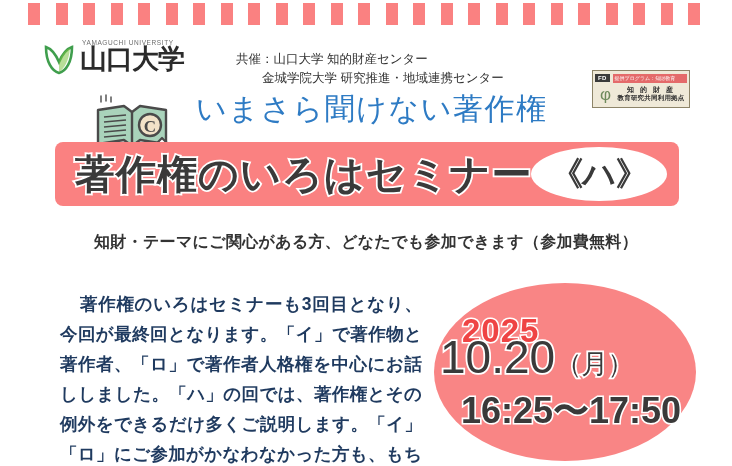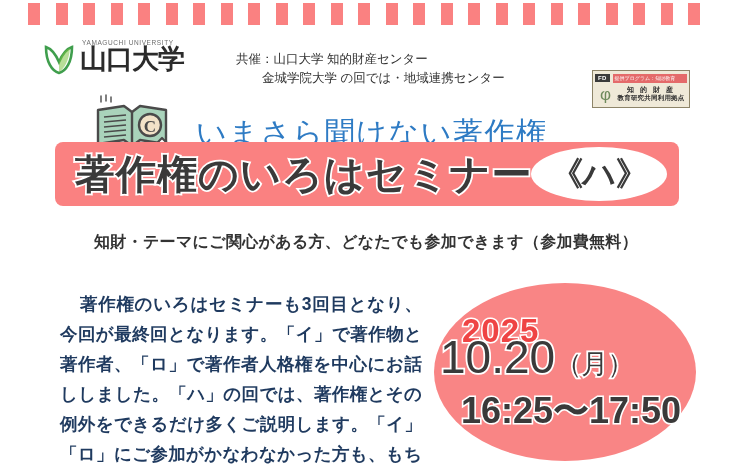--- a/index.html
+++ b/index.html
@@ -166,21 +166,20 @@
   
   .subtitle {
     position: absolute;
     left: 196px;
     top: 92px;
     font-size: 30px;
     color: #2e7bc4;
     letter-spacing: 1.5px;
     white-space: nowrap;
     line-height: 1.1;
-    margin-top: 24px;
   }
 
   
   .book-icon {
     position: absolute;
     left: 92px;
     top: 92px;
     width: 80px;
     height: 72px;
   }
@@ -358,21 +357,21 @@
           <path d="M4 5 C4 20, 10 29, 17 31 C24 29, 30 20, 30 5 C24 7, 20 13, 17 20 C14 13, 10 7, 4 5 Z" fill="none" stroke="#3f9e4d" stroke-width="2.6"></path>
           <path d="M17 20 C19 13, 23 8, 28 6 C27 19, 22 27, 17 30 Z" fill="#7cc243" opacity="0.55"></path>
         </svg>
       </span>
       <span class="en">YAMAGUCHI UNIVERSITY</span>
       <span class="jp">山口大学</span>
     </div>
 
     <div class="cohost">
       <div class="l1">共催：山口大学 知的財産センター</div>
-      <div class="l2">金城学院大学 の回では・地域連携センター</div>
+      <div class="l2">金城学院大学 研究推進・地域連携センター</div>
     </div>
 
     <div class="fd-badge">
       <div class="fd-top">
         <span class="fd-tag">FD</span>
         <span class="fd-prog">提供プログラム：知財教育</span>
       </div>
       <div class="fd-phi">φ</div>
       <div class="fd-body">
         <div class="fd-l1">知 的 財 産</div>

